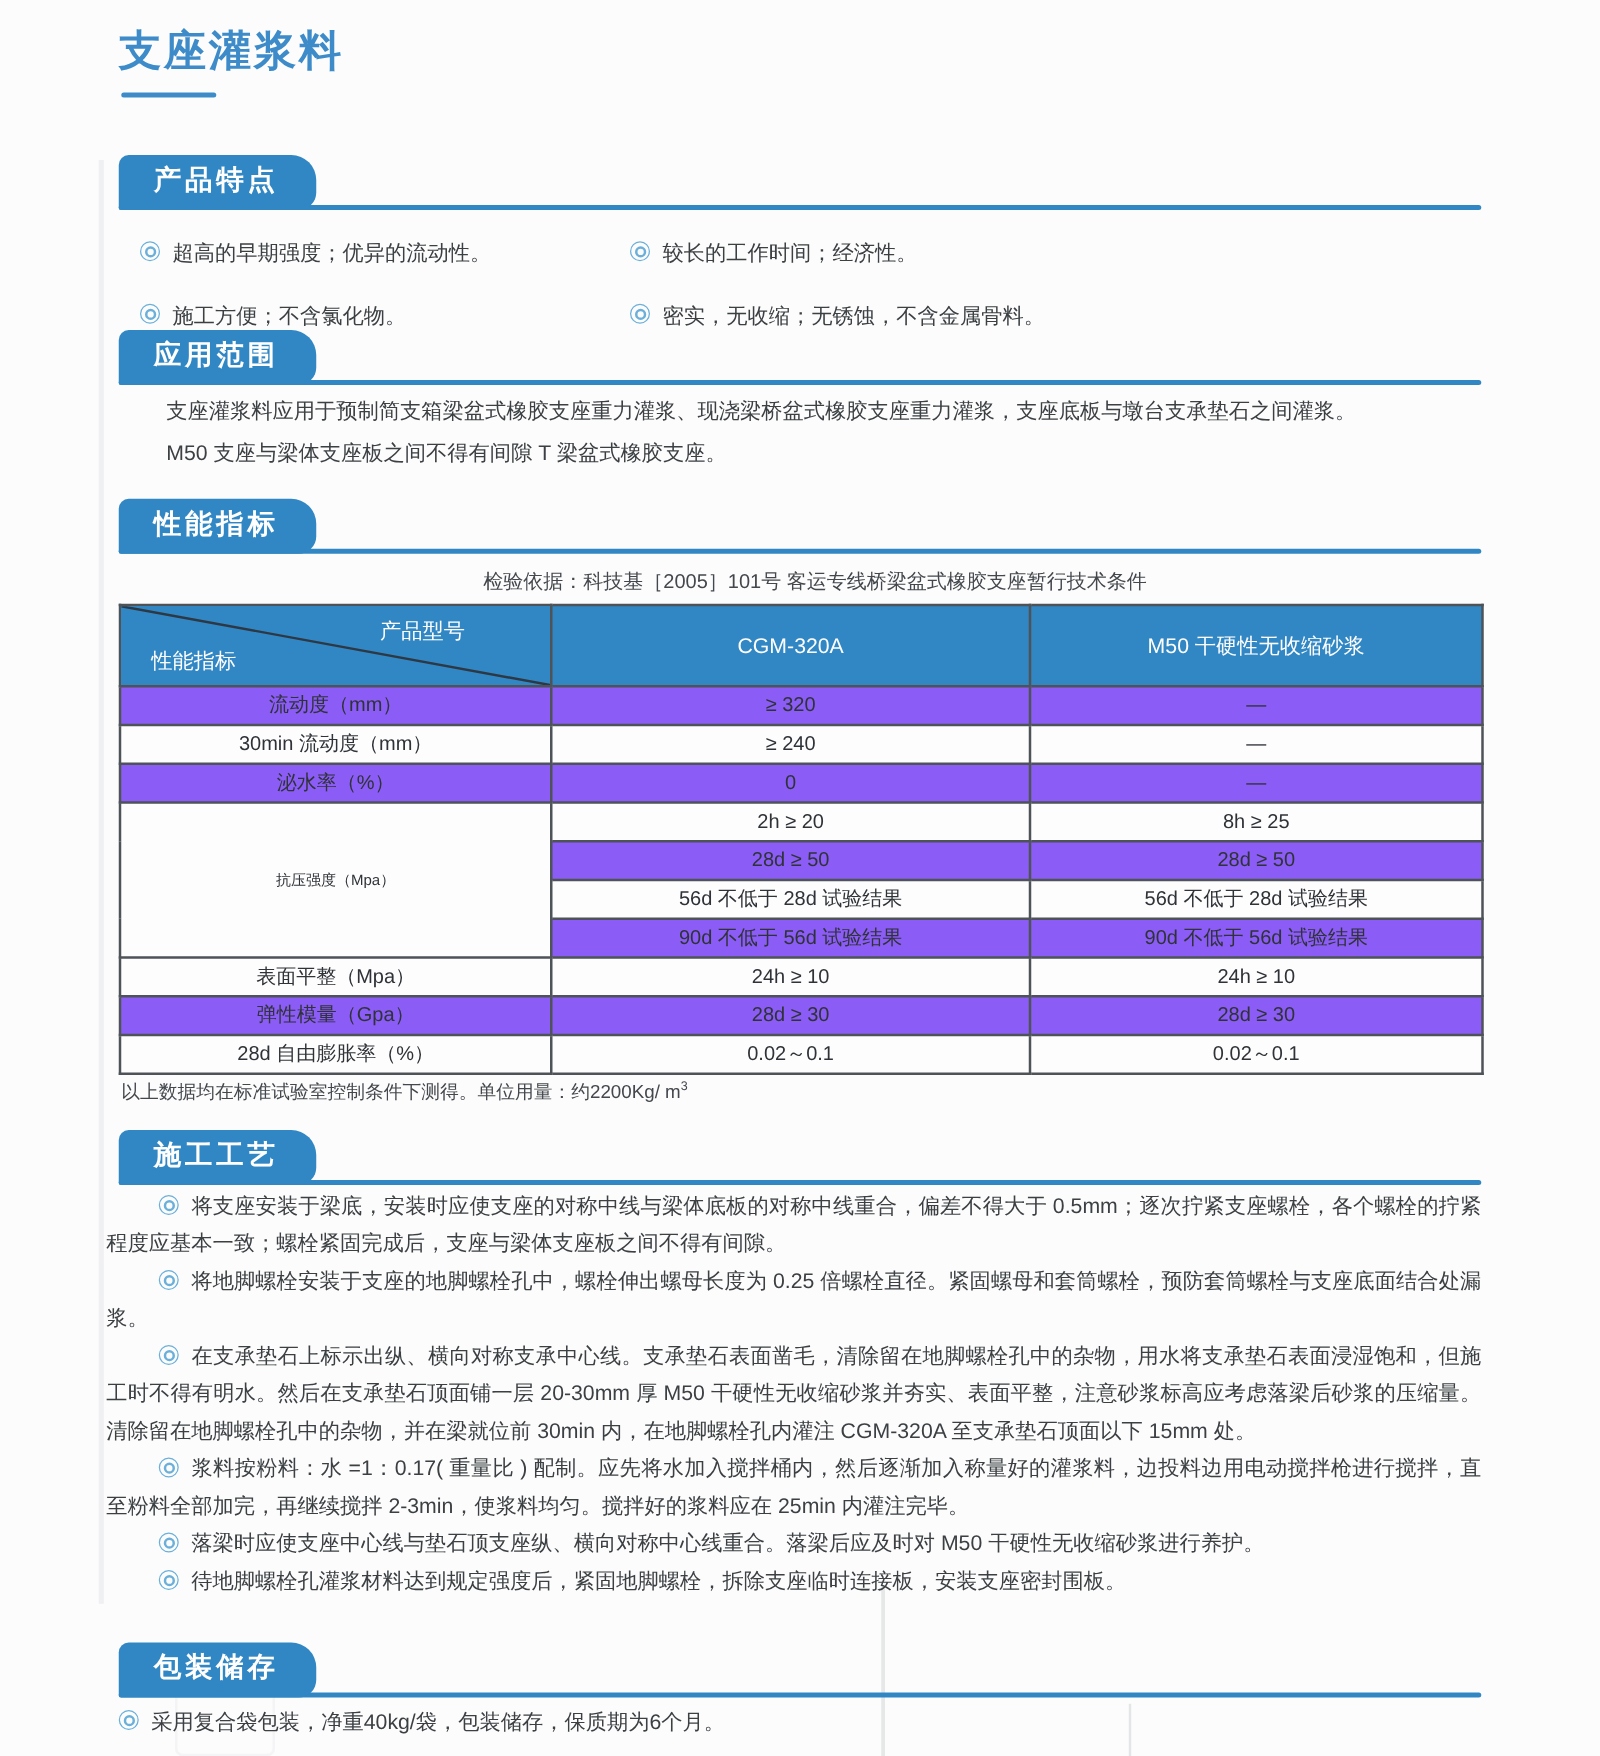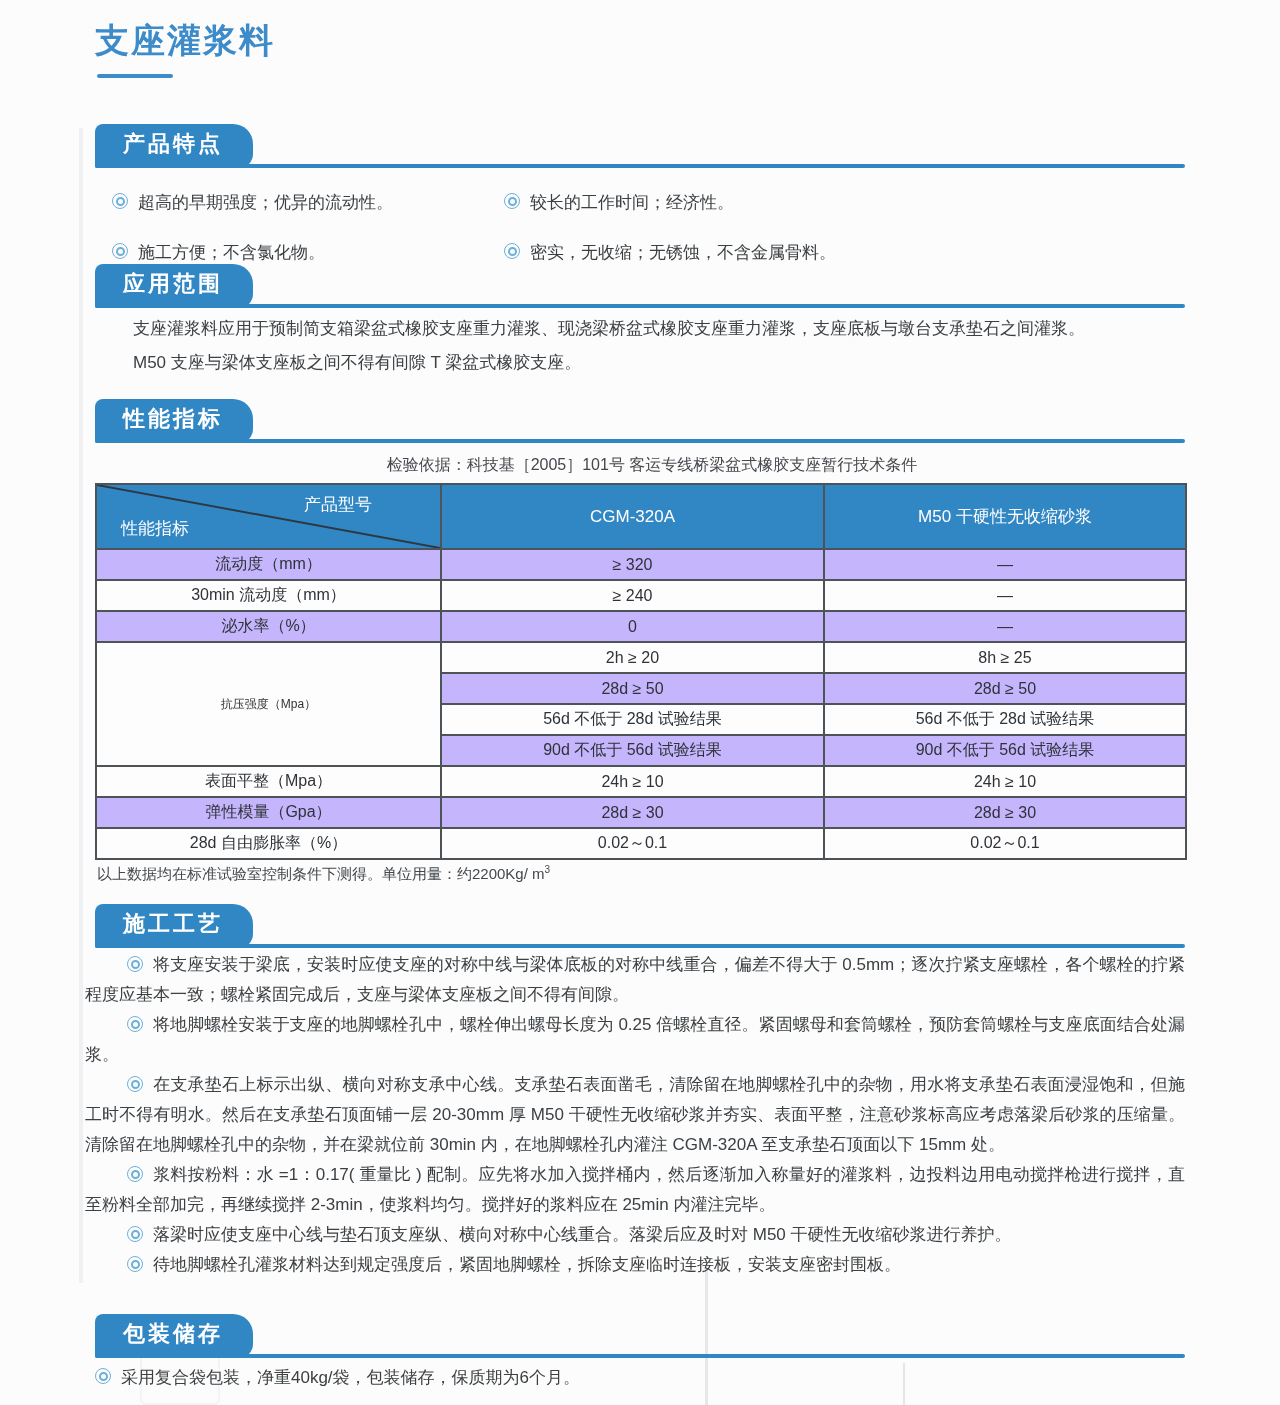--- a/index.html
+++ b/index.html
@@ -37,21 +37,21 @@
 
   
   .application-text { position:absolute; left:0; top:312px; width:1090px; padding-left:38px; font-size:17px; line-height:34px; }
 
   
   .basis-note { position:absolute; left:12px; top:455px; width:1090px; text-align:center; font-size:16px; color:#44484c; }
   table.perf { position:absolute; left:0; top:483px; width:1090px; border-collapse:collapse; table-layout:fixed; }
   table.perf th, table.perf td { border:2px solid #4e5358; text-align:center; vertical-align:middle; }
   table.perf thead th { background:#3187c4; color:#ffffff; font-weight:normal; font-size:17px; height:65px; }
   table.perf tbody td { height:31px; font-size:16px; color:#2f3337; padding:0 6px; }
-  table.perf tr.gray td { background:#c4b5fd; }
+  table.perf tr.gray td { background:#8b5cf6; }
   table.perf tr.white td { background:#fdfdfe; }
   table.perf td.spanlabel { background:#fdfdfe; font-size:12px; }
   .diag { position:relative; }
   .diag svg { position:absolute; inset:0; width:100%; height:100%; }
   .diag .diag-top { position:absolute; top:8px; right:68px; }
   .diag .diag-bottom { position:absolute; bottom:8px; left:24px; }
   .perf-footnote { position:absolute; left:2px; top:864px; font-size:15px; color:#44484c; }
   .perf-footnote .sup { font-size:10px; vertical-align:6px; }
 
   

